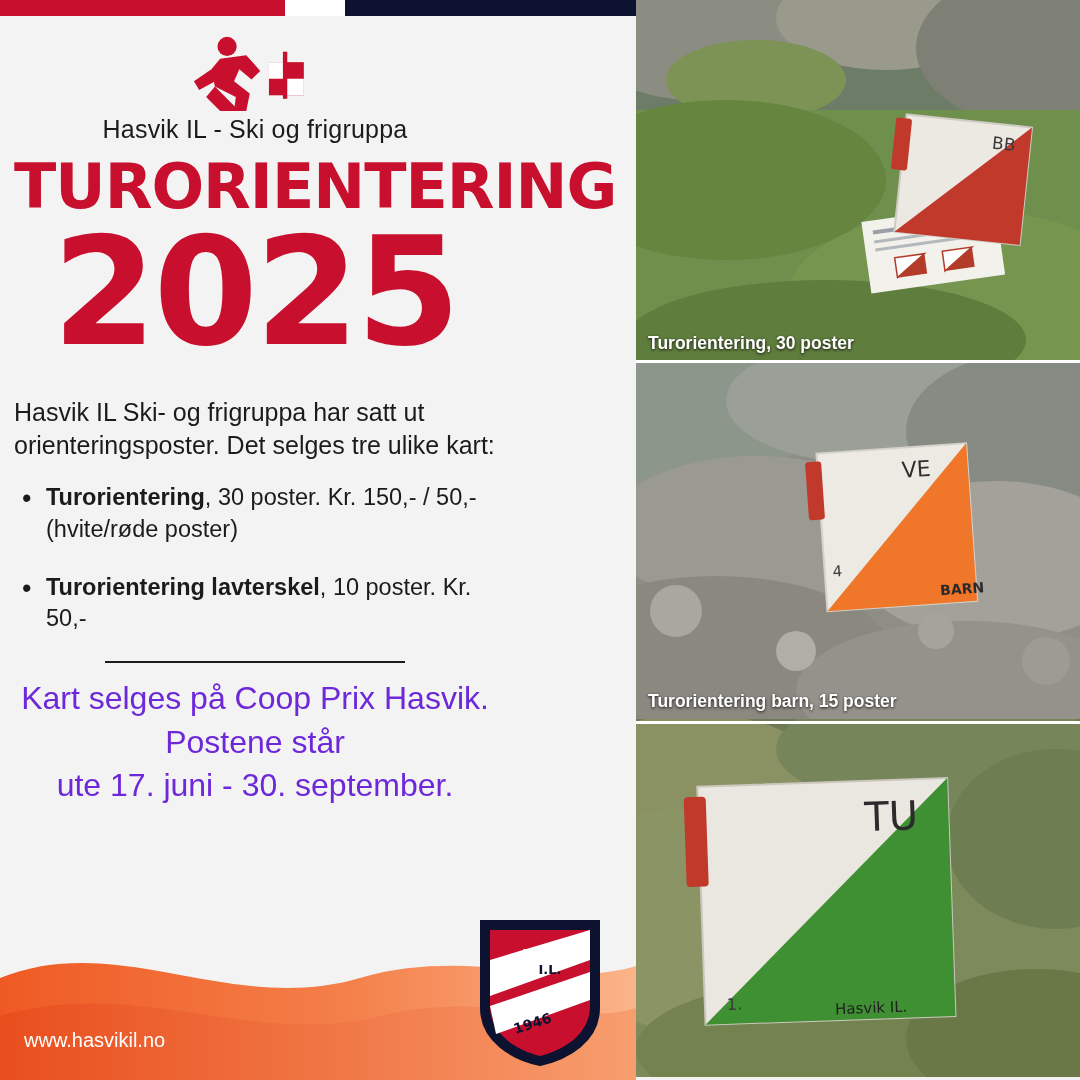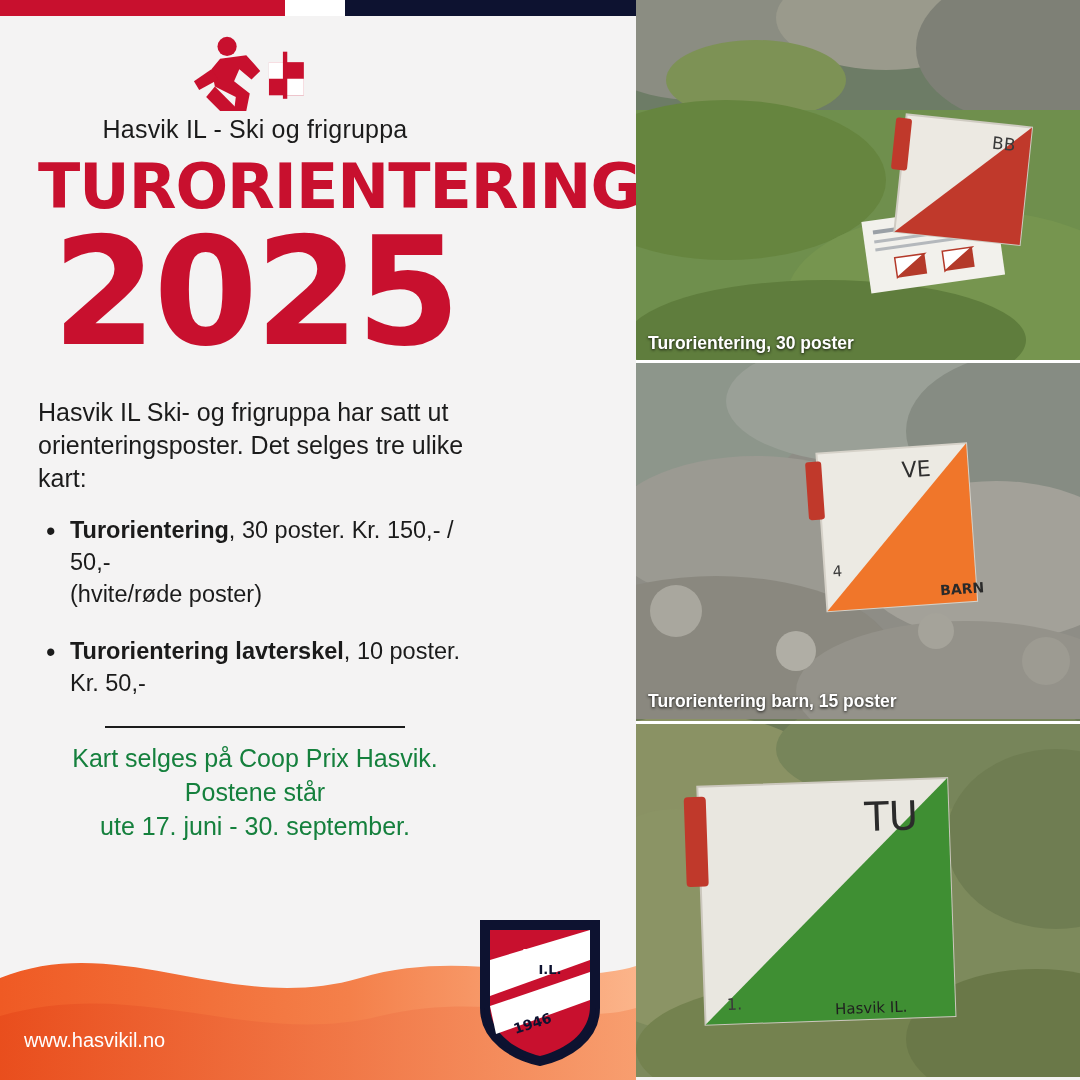--- a/index.html
+++ b/index.html
@@ -14,21 +14,21 @@
   
   .topbars { position:absolute; top:0; left:0; width:636px; height:16px; display:flex; }
   .topbar-red { width:285px; height:16px; background:#c8102e; }
   .topbar-white { width:60px; height:16px; background:#ffffff; }
   .topbar-navy { flex:1; height:16px; background:#0d1230; }
 
   
   .left {
     position:absolute; top:16px; left:0; width:510px; height:1064px;
     background:#f4f3f3;
-    padding:0 38px;
+    padding:0 14px;
   }
 
   
   .runner { position:relative; width:140px; height:75px; margin:20px auto 4px; }
   .club-line {
     text-align:center;
     font-size:25px;
     color:#1b1b1b;
     letter-spacing:.2px;
   }
@@ -76,23 +76,23 @@
     font-size:27px;
   }
   ul.maps li b { font-weight:bold; }
 
   .divider {
     width:300px; height:2px; background:#1b1b1b;
     margin:2px auto 14px;
   }
   .sale {
     text-align:center;
-    font-size:25px;
+    font-size:32px;
     line-height:1.35;
-    color:#15803d;
+    color:#6d28d9;
   }
 
   
   .wave { position:absolute; left:0; bottom:0; width:636px; height:160px; overflow:hidden; }
 
   .url {
     position:absolute; left:24px; bottom:28px;
     font-size:20px; color:#ffffff;
     z-index:6;
   }

